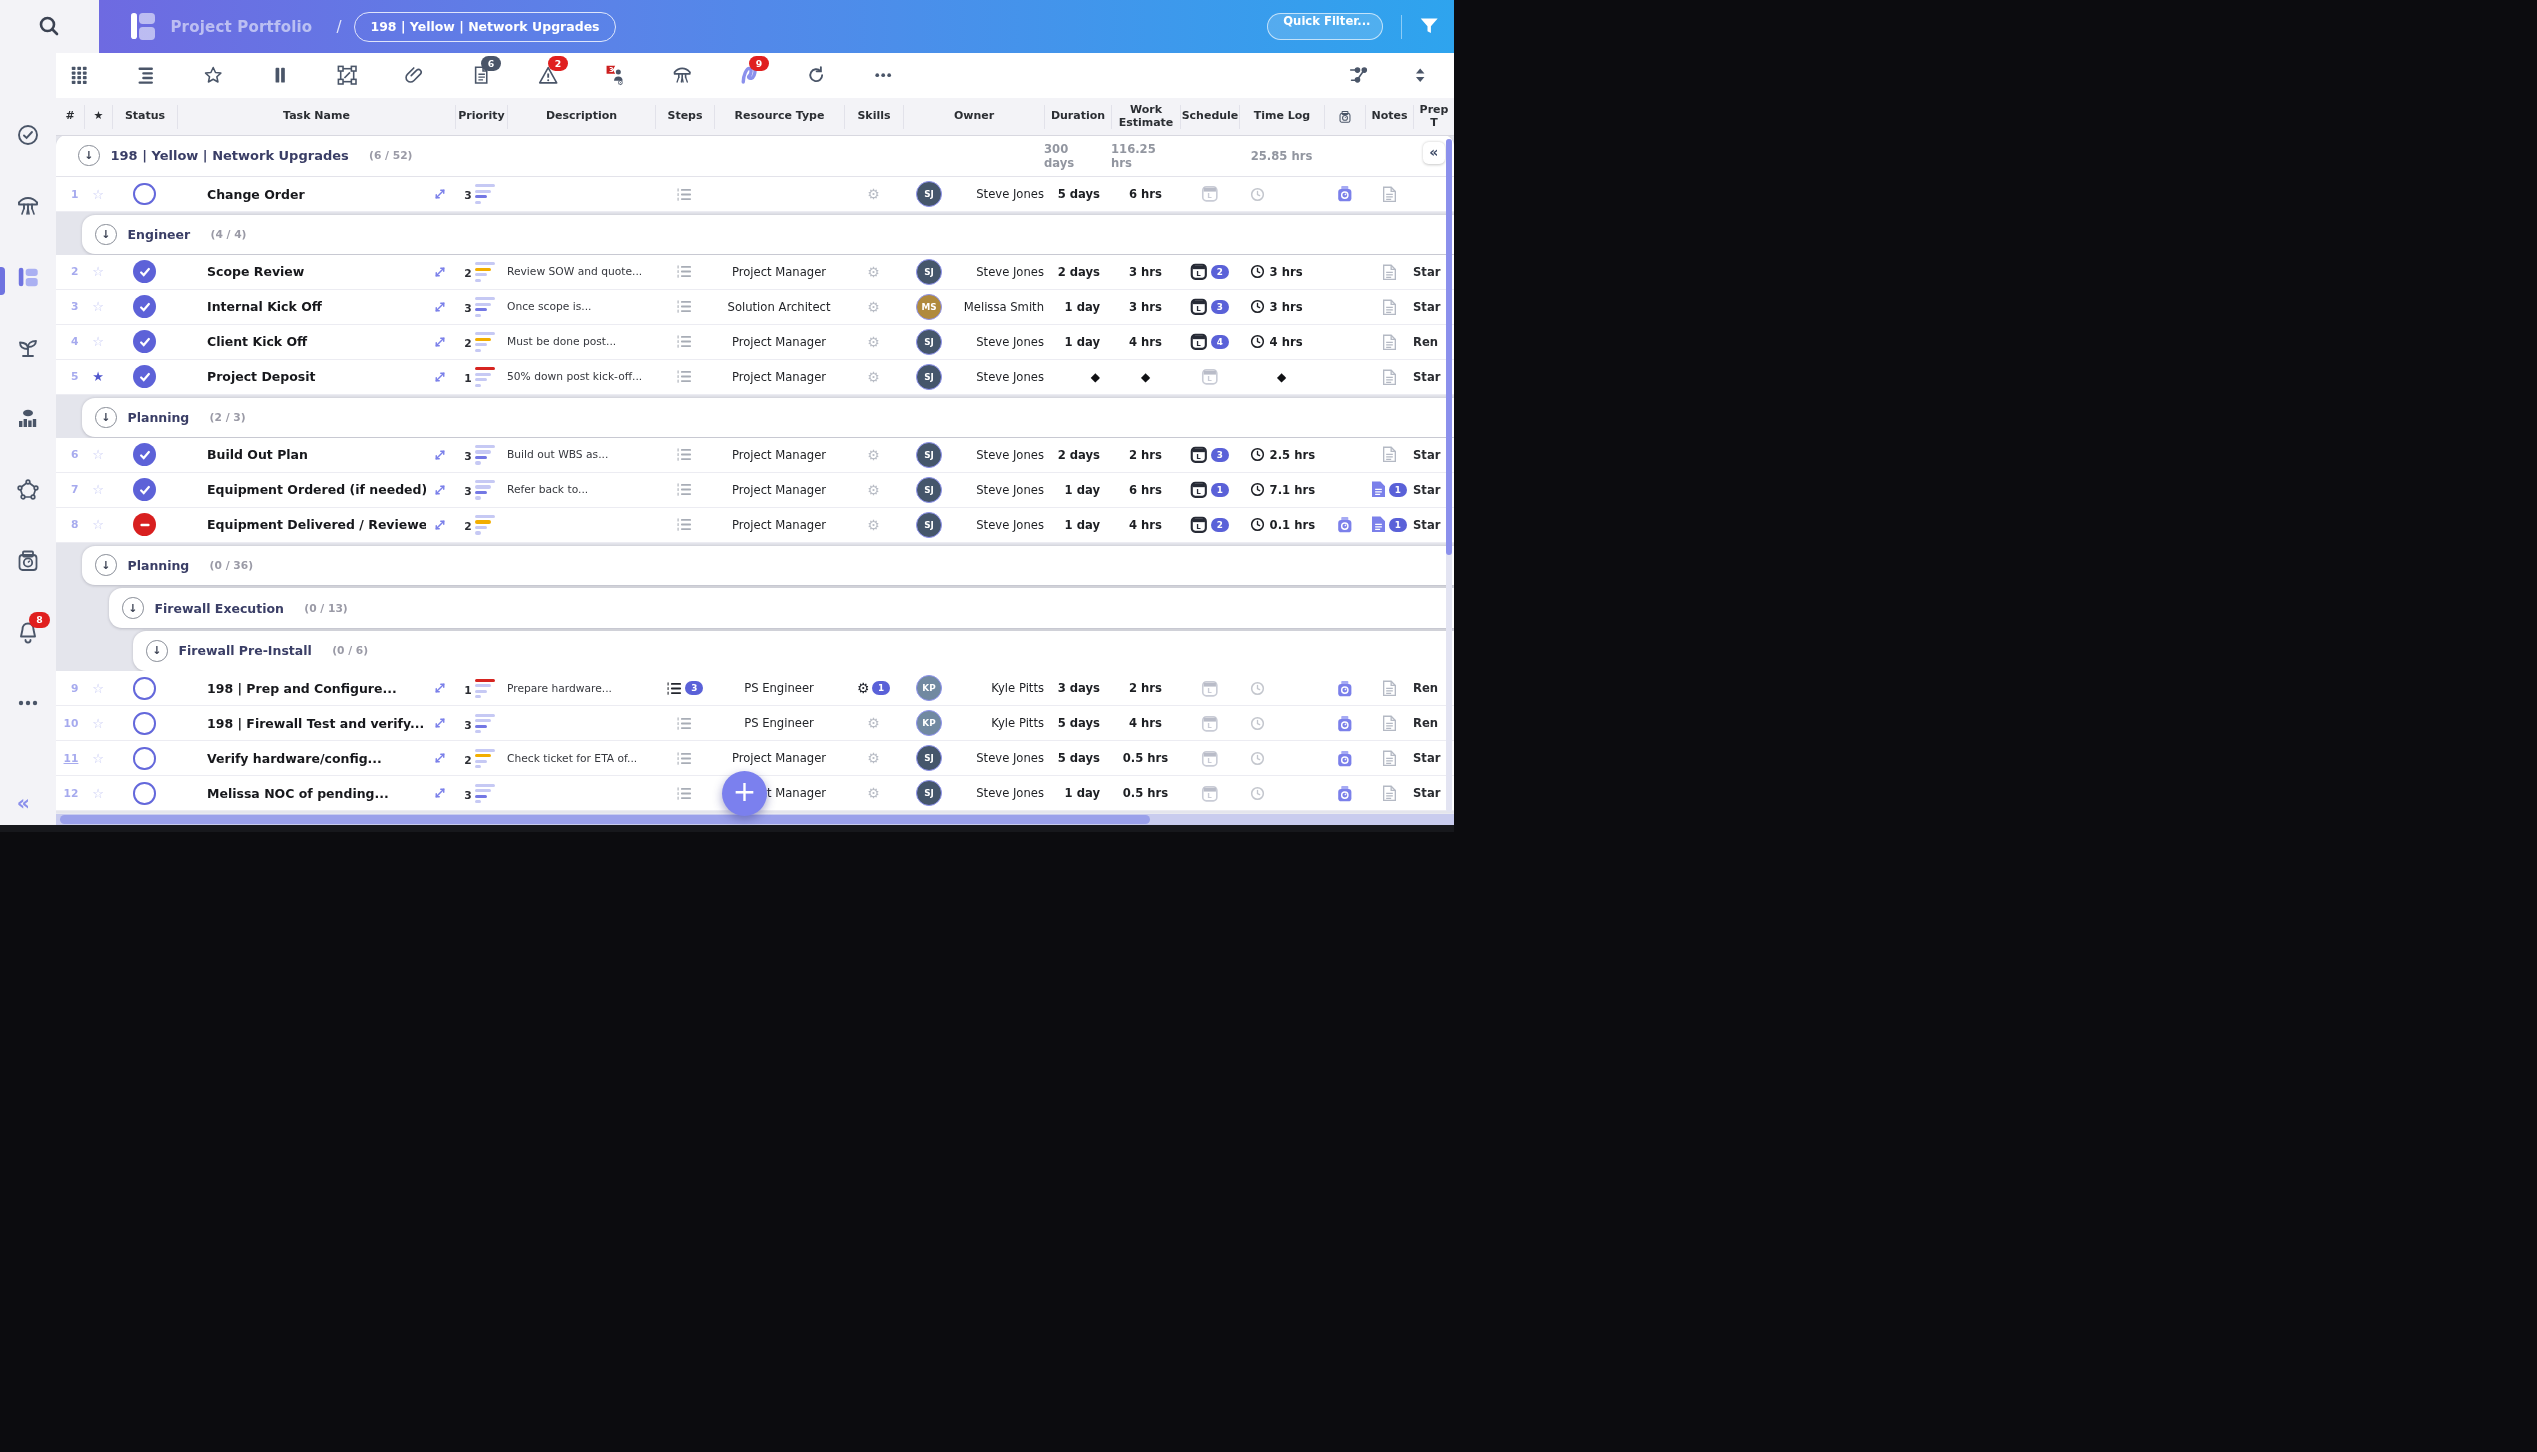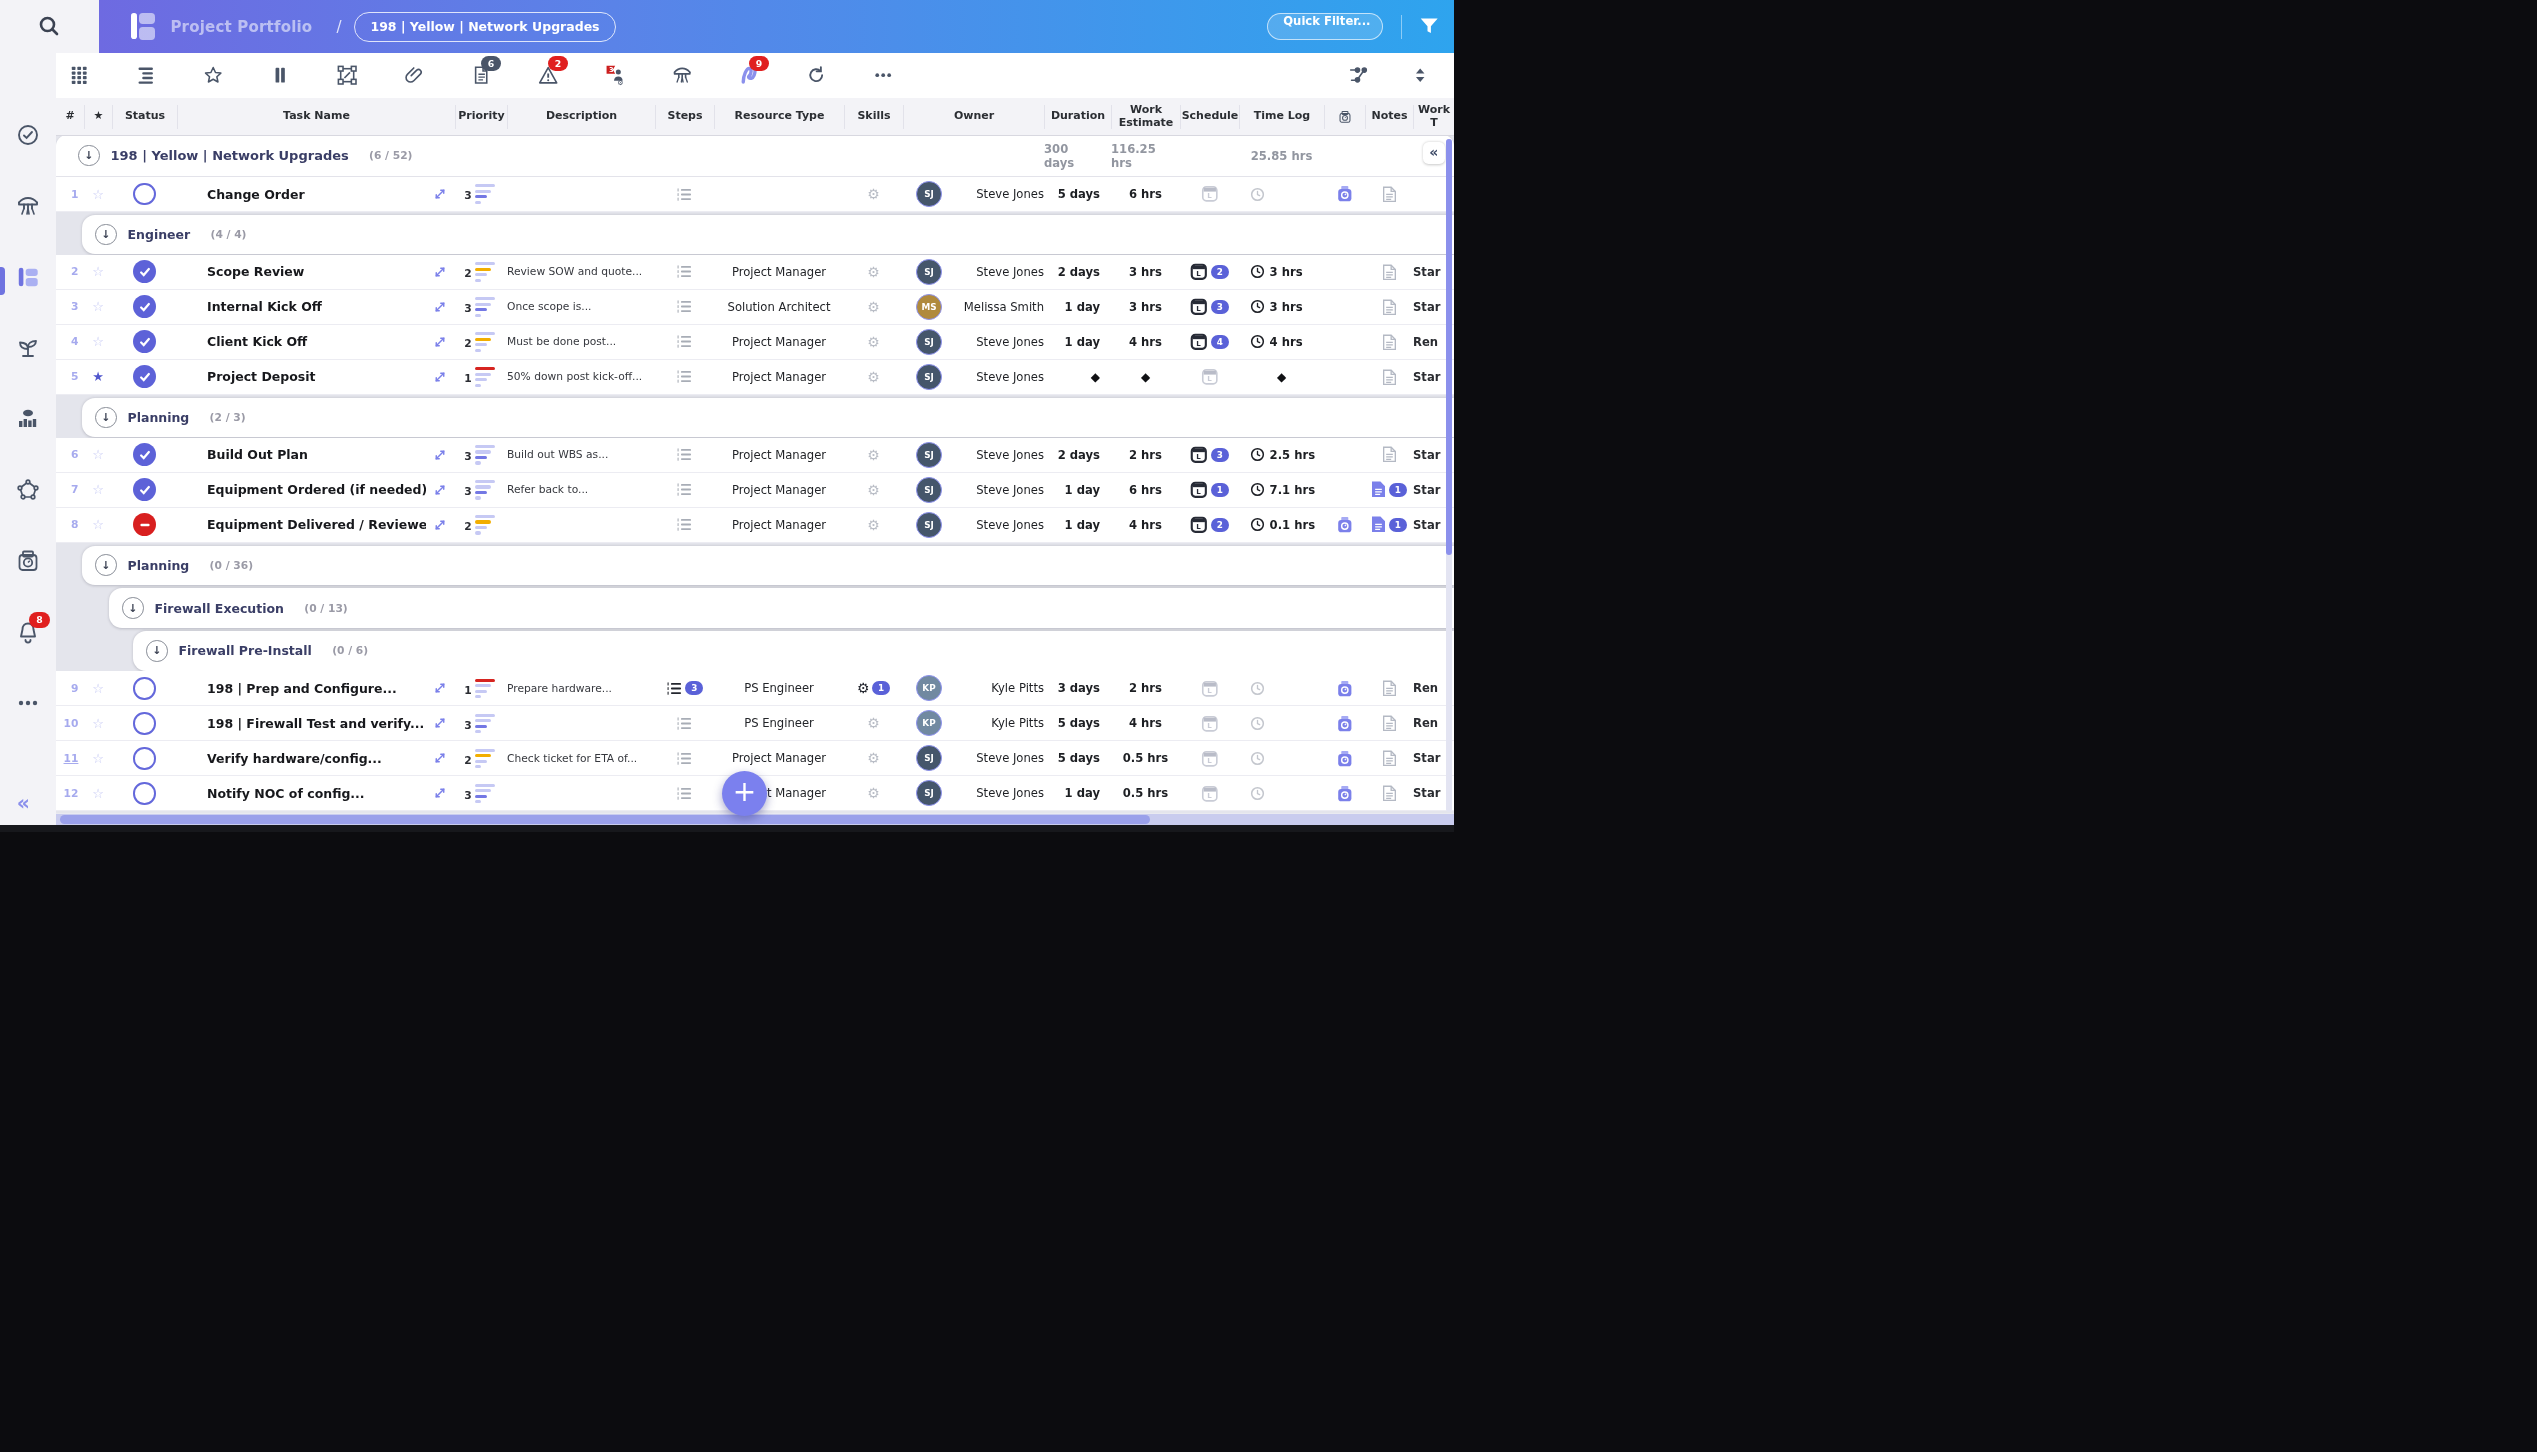--- a/index.html
+++ b/index.html
@@ -389,21 +389,21 @@
       <div class="th">Time Log</div>
       <div class="th">
         <svg viewBox="0 0 24 24" fill="none" stroke="#4a5568" stroke-width="1.8">
    <rect x="7" y="2.5" width="10" height="5" rx="1"></rect>
           <rect x="3.5" y="6" width="17" height="15" rx="3"></rect>
    <circle cx="12" cy="13.5" r="4.2"></circle>
           <path d="M12 13.5l1.8-1.8" stroke-width="1.5"></path>
         </svg>
       </div>
       <div class="th">Notes</div>
-      <div class="th">Work T</div>
+      <div class="th">Prep T</div>
     </div>
 
   <div class="tablewrap" id="tbody">
       <div class="row summary">
         <div class="c gtitle-cell cellz" style="padding-left: 22px;">
           <span class="garrow">↓</span>
           <b class="gtitle">198 | Yellow | Network Upgrades</b>
           <span class="gcount">(6 / 52)</span>
         </div>
         <div class="c c-dur gray-num" style="grid-column: 11;">300 days</div>
@@ -1362,21 +1362,21 @@
         </div>
         <div class="c c-wtype">Star</div>
       </div>
       <div class="row">
         <div class="c c-num" style="grid-column: 1;">12</div>
         <div class="c c-star">☆</div>
         <div class="c ">
           <span class="st open"></span>
         </div>
         <div class="c c-task">
-          <span class="tname">Notify NOC of config...</span>
+          <span class="tname">Melissa NOC of pending...</span>
           <span class="expand">
             <svg width="12" height="12" viewBox="0 0 16 16" stroke="#7b80ea" stroke-width="1.9" stroke-linecap="round" fill="none">
               <path d="M3 13L13 3"></path>
               <path d="M9 3h4v4M7 13H3V9"></path>
             </svg>
           </span>
         </div>
         <div class="c c-pri">
           <span class="pri">
             <span class="pnum">3</span>

